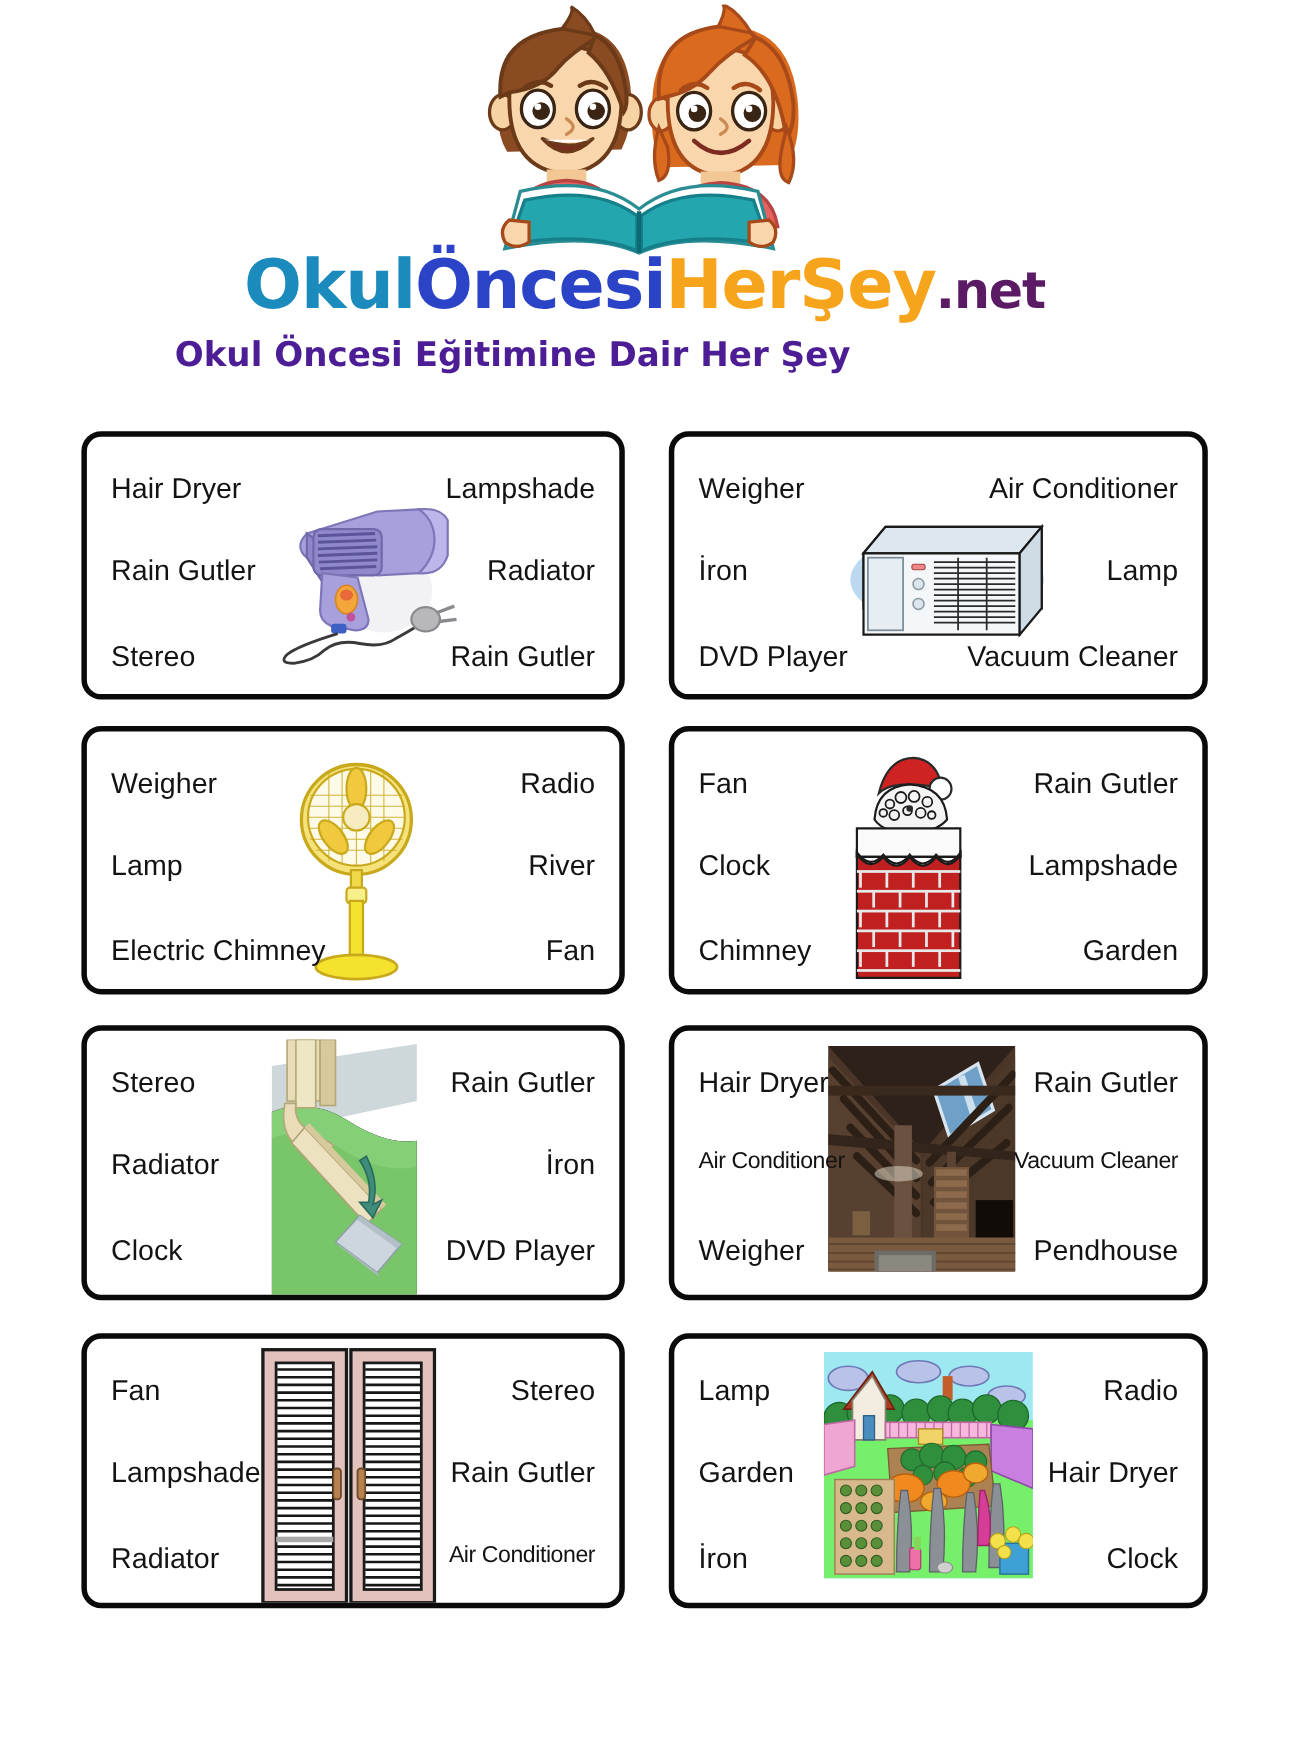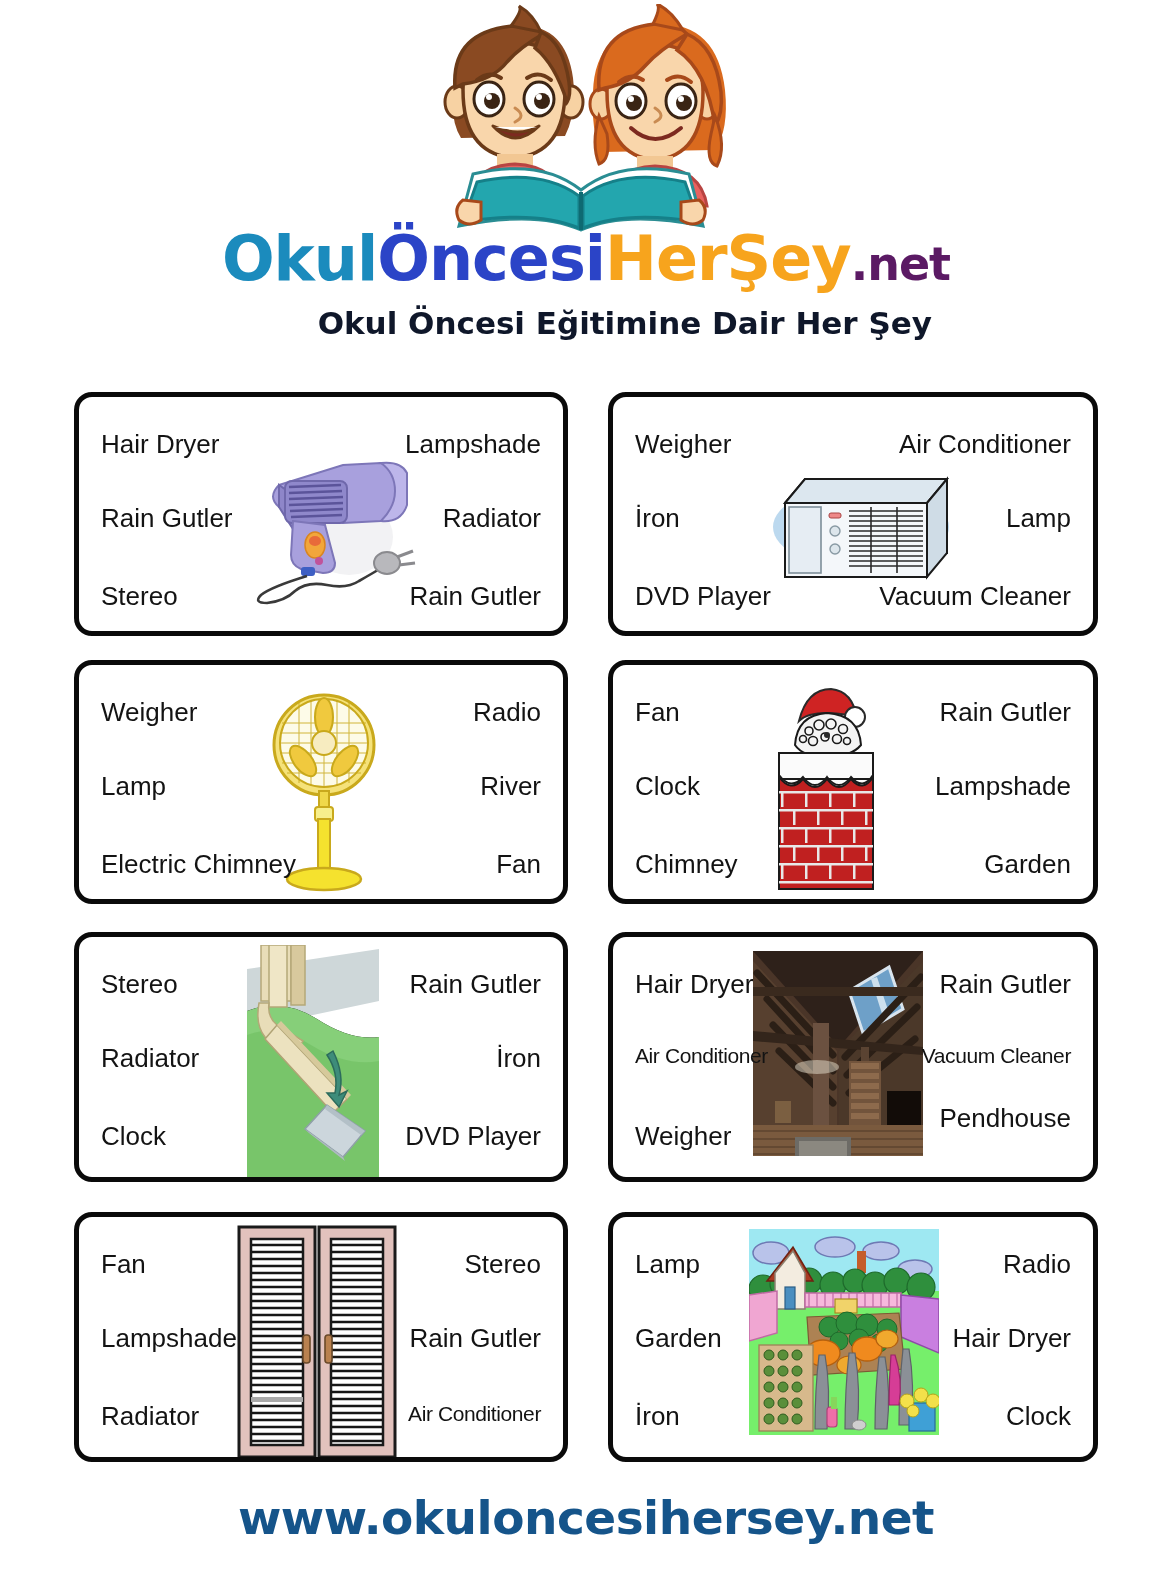--- a/index.html
+++ b/index.html
@@ -19,22 +19,22 @@
     text-align:center; font-size:62px; font-weight:bold; letter-spacing:-1px;
     font-family:"DejaVu Sans", sans-serif; line-height:1;
     white-space:nowrap;
   }
   .logo-a { color:#1b8bbd; }
   .logo-b { color:#2b44c7; }
   .logo-c { color:#f7a41d; }
   .logo-d { color:#5b1a64; font-size:46px; }
   .tagline {
     position:absolute; left:0; top:305px; width:932px;
-    text-align:right; font-size:31px; font-weight:bold;
-    color:#0f172a; font-family:"DejaVu Sans", sans-serif;
+    text-align:center; font-size:31px; font-weight:bold;
+    color:#4c1d95; font-family:"DejaVu Sans", sans-serif;
     white-space:nowrap;
   }
 
   
   .grid { position:absolute; left:0; top:386px; width:1172px; }
   .card {
     position:absolute;
     border:5px solid #0a0a0a;
     border-radius:18px;
     background:#fff;
@@ -403,21 +403,21 @@
             <rect x="46" y="190" width="48" height="15" fill="#8b8880"></rect>
             <ellipse cx="64" cy="116" rx="22" ry="7" fill="#e8e2cf" opacity="0.5"></ellipse>
             <rect x="22" y="150" width="16" height="22" fill="#8a6c48" opacity="0.7"></rect>
           </svg>
         </div>
       <div class="wlabel L" style="top: 34px; left: 22px;">Hair Dryer</div>
           <div class="wlabel R" style="top: 34px; right: 22px;">Rain Gutler</div>
           <div class="wlabel L small" style="top: 108px; left: 22px;">Air Conditioner</div>
           <div class="wlabel R small" style="top: 108px; right: 22px;">Vacuum Cleaner</div>
           <div class="wlabel L" style="top: 186px; left: 22px;">Weigher</div>
-          <div class="wlabel R" style="top: 168px; right: 22px;">Pendhouse</div>
+          <div class="wlabel R" style="top: 186px; right: 22px;">Pendhouse</div>
         </div>
     </div>
 
     <div class="card" style="left:74px; top:826px; width:494px; height:250px;">
       <div class="card-inner">
         <div class="pic" style="left:158px; top:8px; width:160px; height:234px;">
           <svg viewBox="0 0 160 234" width="160" height="234" xmlns="http://www.w3.org/2000/svg">
             <rect x="2" y="2" width="76" height="230" fill="#e2c2bd" stroke="#1a1a1a" stroke-width="3"></rect>
             <rect x="82" y="2" width="76" height="230" fill="#e2c2bd" stroke="#1a1a1a" stroke-width="3"></rect>
             <rect x="14" y="14" width="52" height="206" fill="#ffffff" stroke="#1a1a1a" stroke-width="2.5"></rect>
@@ -594,14 +594,13 @@
           <div class="wlabel R" style="top: 34px; right: 22px;">Radio</div>
           <div class="wlabel L" style="top: 108px; left: 22px;">Garden</div>
           <div class="wlabel R" style="top: 108px; right: 22px;">Hair Dryer</div>
           <div class="wlabel L" style="top: 186px; left: 22px;">İron</div>
           <div class="wlabel R" style="top: 186px; right: 22px;">Clock</div>
         </div>
     </div>
 
   </div>
 
-  <div class="footer">www.okuloncesihersey.net</div>
 </div>
 
 </body></html>

